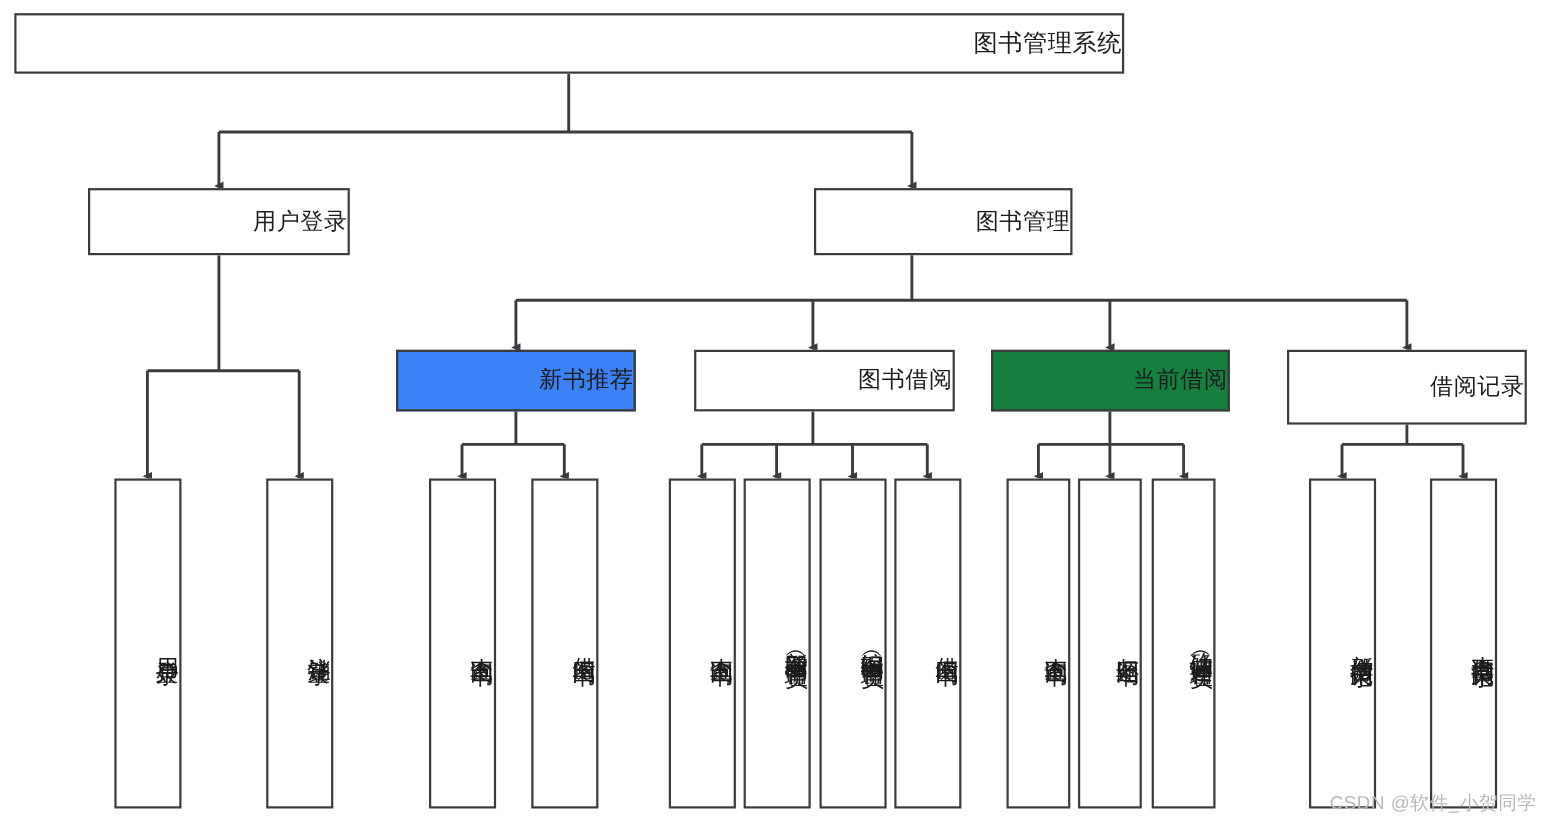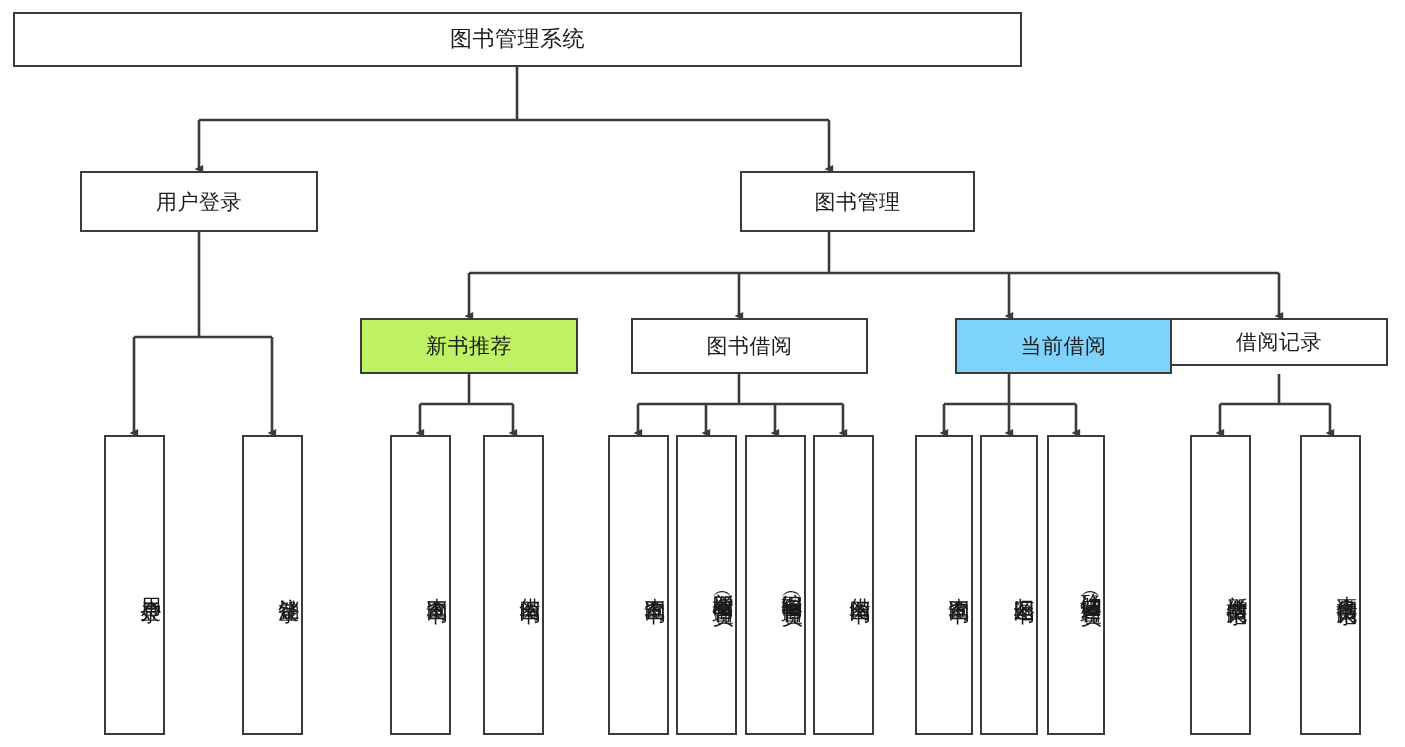--- a/index.html
+++ b/index.html
@@ -27,21 +27,21 @@
     height: 747px;
     pointer-events: none;
   }
   .node {
     position: absolute;
     box-sizing: border-box;
     border: 2px solid #3b3b3b;
     background: #ffffff;
     display: flex;
     align-items: center;
-    justify-content: center;
+    justify-content: flex-end;
     color: #1b1b1b;
     letter-spacing: 0.5px;
   }
   .node.horizontal {
     font-size: 21px;
     line-height: 1.1;
     white-space: nowrap;
   }
   .node.vertical {
     font-size: 21px;
@@ -121,30 +121,30 @@
   <div id="nodes">
       <div class="node horizontal root" style="left: 13px; top: 12px; width: 1009px; height: 55px; border-color: rgb(59, 59, 59); background: rgb(255, 255, 255); color: rgb(27, 27, 27);">
         <span class="label">图书管理系统</span>
       </div>
       <div class="node horizontal" style="left: 80px; top: 171px; width: 238px; height: 61px; border-color: rgb(59, 59, 59); background: rgb(255, 255, 255); color: rgb(27, 27, 27);">
         <span class="label">用户登录</span>
       </div>
       <div class="node horizontal" style="left: 712px; top: 171px; width: 235px; height: 61px; border-color: rgb(59, 59, 59); background: rgb(255, 255, 255); color: rgb(27, 27, 27); margin-left: 28px;">
         <span class="label">图书管理</span>
       </div>
-      <div class="node horizontal" style="left: 360px; top: 318px; width: 218px; height: 56px; border-color: rgb(59, 59, 59); background: #bef264; color: rgb(27, 27, 27);">
+      <div class="node horizontal" style="left: 360px; top: 318px; width: 218px; height: 56px; border-color: rgb(59, 59, 59); background: #3b82f6; color: rgb(27, 27, 27);">
         <span class="label">新书推荐</span>
       </div>
       <div class="node horizontal" style="left: 631px; top: 318px; width: 237px; height: 56px; border-color: rgb(59, 59, 59); background: rgb(255, 255, 255); color: rgb(27, 27, 27);">
         <span class="label">图书借阅</span>
       </div>
-      <div class="node horizontal" style="left: 955px; top: 318px; width: 217px; height: 56px; border-color: rgb(59, 59, 59); background: #7dd3fc; color: rgb(27, 27, 27);">
+      <div class="node horizontal" style="left: 901px; top: 318px; width: 217px; height: 56px; border-color: rgb(59, 59, 59); background: #15803d; color: rgb(27, 27, 27);">
         <span class="label">当前借阅</span>
       </div>
-      <div class="node horizontal" style="left: 1170px; top: 318px; width: 218px; height: 48px; border-color: rgb(59, 59, 59); background: rgb(255, 255, 255); color: rgb(27, 27, 27);">
+      <div class="node horizontal" style="left: 1170px; top: 318px; width: 218px; height: 68px; border-color: rgb(59, 59, 59); background: rgb(255, 255, 255); color: rgb(27, 27, 27);">
         <span class="label">借阅记录</span>
       </div>
       <div class="node vertical" style="left: 104px; top: 435px; width: 61px; height: 300px; border-color: rgb(59, 59, 59); background: rgb(255, 255, 255); color: rgb(27, 27, 27);">
         <span class="label">用户登录</span>
       </div>
       <div class="node vertical" style="left: 242px; top: 435px; width: 61px; height: 300px; border-color: rgb(59, 59, 59); background: rgb(255, 255, 255); color: rgb(27, 27, 27);">
         <span class="label">注销登录</span>
       </div>
       <div class="node vertical" style="left: 390px; top: 435px; width: 61px; height: 300px; border-color: rgb(59, 59, 59); background: rgb(255, 255, 255); color: rgb(27, 27, 27);">
         <span class="label">查询图书</span>
@@ -174,13 +174,14 @@
         <span class="label">确认归还（管理员）</span>
       </div>
       <div class="node vertical" style="left: 1190px; top: 435px; width: 61px; height: 300px; border-color: rgb(59, 59, 59); background: rgb(255, 255, 255); color: rgb(27, 27, 27);">
         <span class="label">新增借阅记录</span>
       </div>
       <div class="node vertical" style="left: 1300px; top: 435px; width: 61px; height: 300px; border-color: rgb(59, 59, 59); background: rgb(255, 255, 255); color: rgb(27, 27, 27);">
         <span class="label">查询借阅记录</span>
       </div>
     </div>
 
+  <div id="watermark">CSDN @软件_小贺同学</div>
 </div>
 
 </body></html>

